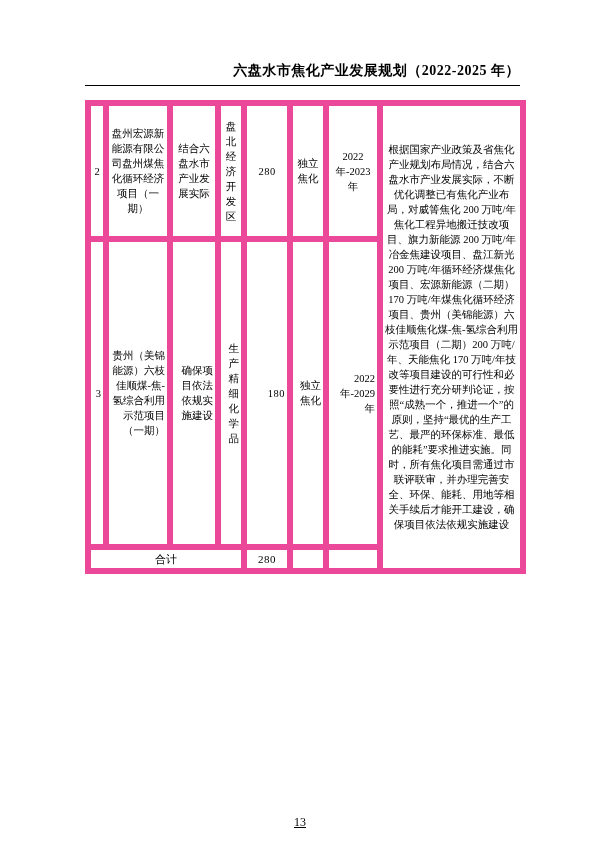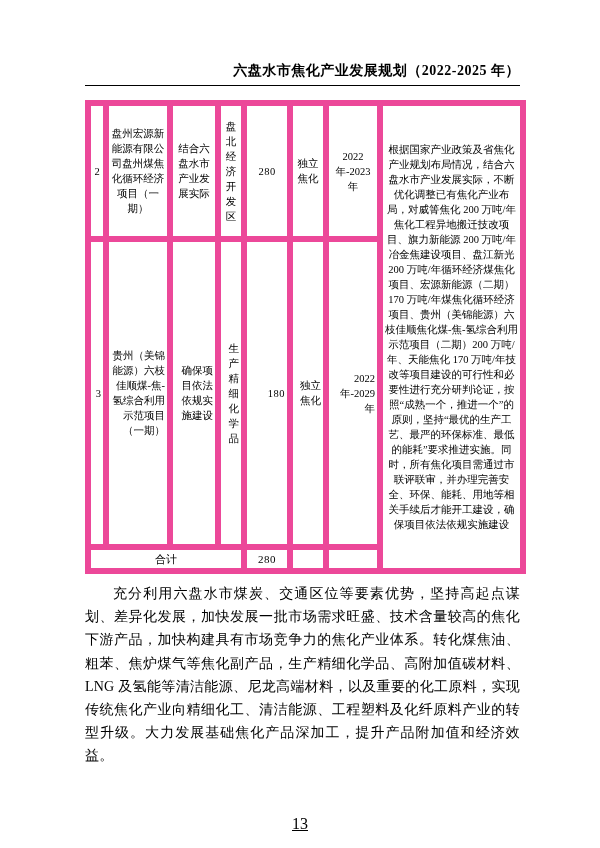--- a/index.html
+++ b/index.html
@@ -31,21 +31,21 @@
   tr.row-b td{height:300px;text-align:right;}
   tr.row-total td{height:16px;font-size:11px;margin-top:34px;}
 
   .section-heading{
     position:absolute;left:113px;top:556px;font-size:14.5px;font-weight:bold;letter-spacing:0.5px;
   }
   .section-paragraph{
     position:absolute;left:85px;top:582px;width:435px;
     font-size:14px;line-height:23.2px;text-align:justify;text-indent:2em;letter-spacing:0.2px;
   }
-  .page-number{position:absolute;left:0;top:815px;width:100%;text-align:center;font-size:16px;text-decoration:underline;}
+  .page-number{position:absolute;left:0;top:815px;width:100%;text-align:center;font-size:12px;text-decoration:underline;}
 </style>
 </head>
 <body>
 
 <div class="page">
 
   <div class="header">
     <div class="header-title">六盘水市焦化产业发展规划（2022-2025 年）</div>
     <div class="header-rule"></div>
   </div>
@@ -83,17 +83,16 @@
       </tr>
       <tr class="row-total">
         <td colspan="4">合计</td>
         <td class="c-cap">280</td>
         <td></td>
         <td></td>
       </tr>
     </tbody>
   </table>
 
-  <div class="section-paragraph">充分利用六盘水市煤炭、交通区位等要素优势，坚持高起点谋划、差异化发展，加快发展一批市场需求旺盛、技术含量较高的焦化下游产品，加快构建具有市场竞争力的焦化产业体系。转化煤焦油、粗苯、焦炉煤气等焦化副产品，生产精细化学品、高附加值碳材料、LNG 及氢能等清洁能源、尼龙高端材料，以及重要的化工原料，实现传统焦化产业向精细化工、清洁能源、工程塑料及化纤原料产业的转型升级。大力发展基础焦化产品深加工，提升产品附加值和经济效益。</div>
 
   <div class="page-number">13</div>
 
 </div>
 
 </body></html>

